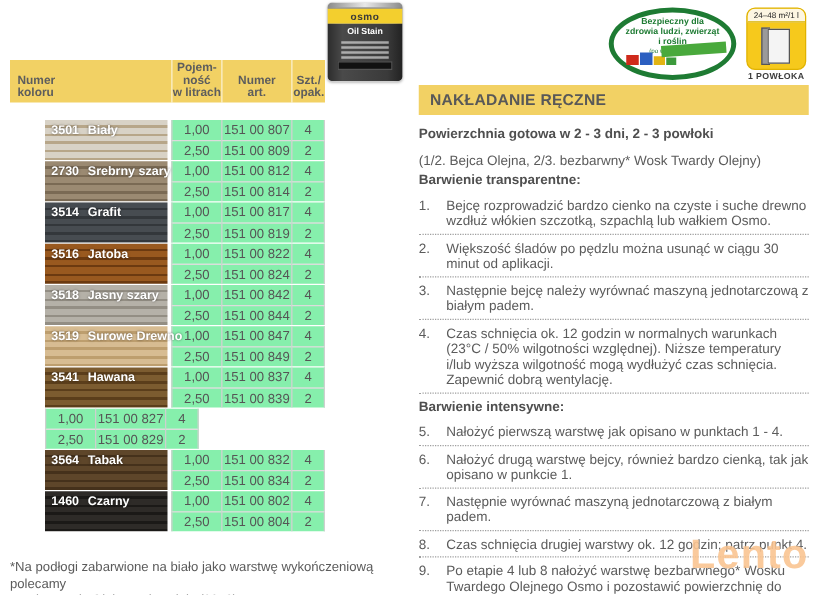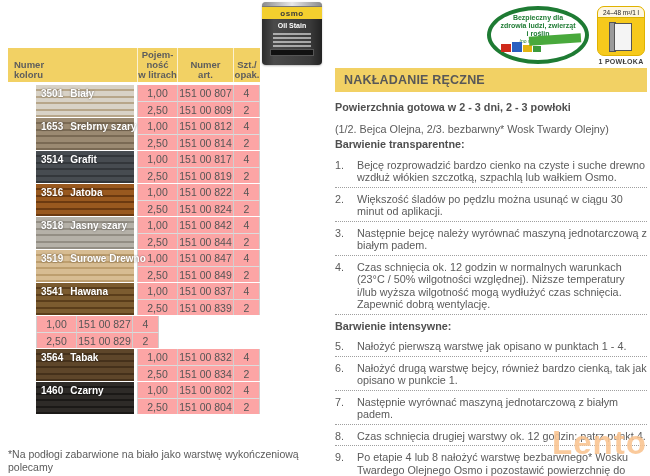--- a/index.html
+++ b/index.html
@@ -45,31 +45,31 @@
   .leftcol h1 { font-size:20px; font-weight:400; color:#6e6e6e; letter-spacing:.5px; margin-bottom:5px; }
 
   .thead { display:flex; background:#f2d164; height:34px; }
   .thead .hc { font-size:9.5px; font-weight:bold; color:#5d5d5d; white-space:pre-line;
                display:flex; align-items:flex-end; padding-bottom:2px; line-height:10px; }
   .hc1 { width:129px; padding-left:6px; }
   .hc2 { width:40px; justify-content:center; text-align:center; border-left:1px solid rgba(255,255,255,.7); }
   .hc3 { width:56px; justify-content:center; text-align:center; border-left:1px solid rgba(255,255,255,.7); }
   .hc4 { width:27px; justify-content:center; text-align:center; border-left:1px solid rgba(255,255,255,.7); }
 
-  .tbody { margin-top:3px;padding-left:28px; }
+  .tbody { margin-top:14px;padding-left:28px; }
   .color-block { display:flex; height:32px; margin-bottom:1px; }
   .swatch { width:126px; margin-right:3px; position:relative; }
   .sw-label { position:absolute; left:5px; top:3px; color:#fff; font-size:10px; font-weight:bold;
               text-shadow:0 0 2px rgba(0,0,0,.55); white-space:nowrap; }
   .sw-label .nr { margin-right:7px; }
   .numgrid { display:flex; flex-direction:column; width:123px; }
   .numrow { display:flex; height:16px; }
   .numrow + .numrow .nc { border-top:1px solid #dcdcdc; }
   .nc { font-size:10.5px; color:#555; display:flex; align-items:center; justify-content:center;
-        border-left:1px solid #cfcfcf; background:#fca5a5; }
+        border-left:1px solid #cfcfcf; background:#86efac; }
   .nc.vol { width:40px; }
   .nc.art { width:56px;text-align:right; }
   .nc.qty { width:27px; border-right:1px solid #cfcfcf; }
 
   .footnote { position:absolute; left:8px; top:448px; width:300px; font-size:10.5px; line-height:13px;
               color:#5b5b5b; white-space:pre-line; }
 
   
   .rightcol { position:absolute; left:335px; top:68px; width:312px; }
   .ybar { background:#f2d164; height:24px; display:flex; align-items:center; padding-left:9px;
@@ -160,21 +160,21 @@
             </div>
             <div class="numrow">
               <div class="nc vol">2,50</div>
               <div class="nc art">151 00 809</div>
               <div class="nc qty">2</div>
             </div>
           </div>
         </div>
         <div class="color-block">
           <div class="swatch" style="background: repeating-linear-gradient(rgb(155, 138, 114) 0px, rgb(155, 138, 114) 4px, rgb(122, 106, 84) 4px, rgb(122, 106, 84) 6px, rgb(155, 138, 114) 6px, rgb(155, 138, 114) 11px, rgb(122, 106, 84) 11px, rgb(122, 106, 84) 13px);">
-            <div class="sw-label"><span class="nr">1653</span><span>Srebrny szary</span></div>
+            <div class="sw-label"><span class="nr">2730</span><span>Srebrny szary</span></div>
           </div>
           <div class="numgrid">
             <div class="numrow">
               <div class="nc vol">1,00</div>
               <div class="nc art">151 00 812</div>
               <div class="nc qty">4</div>
             </div>
             <div class="numrow">
               <div class="nc vol">2,50</div>
               <div class="nc art">151 00 814</div>

